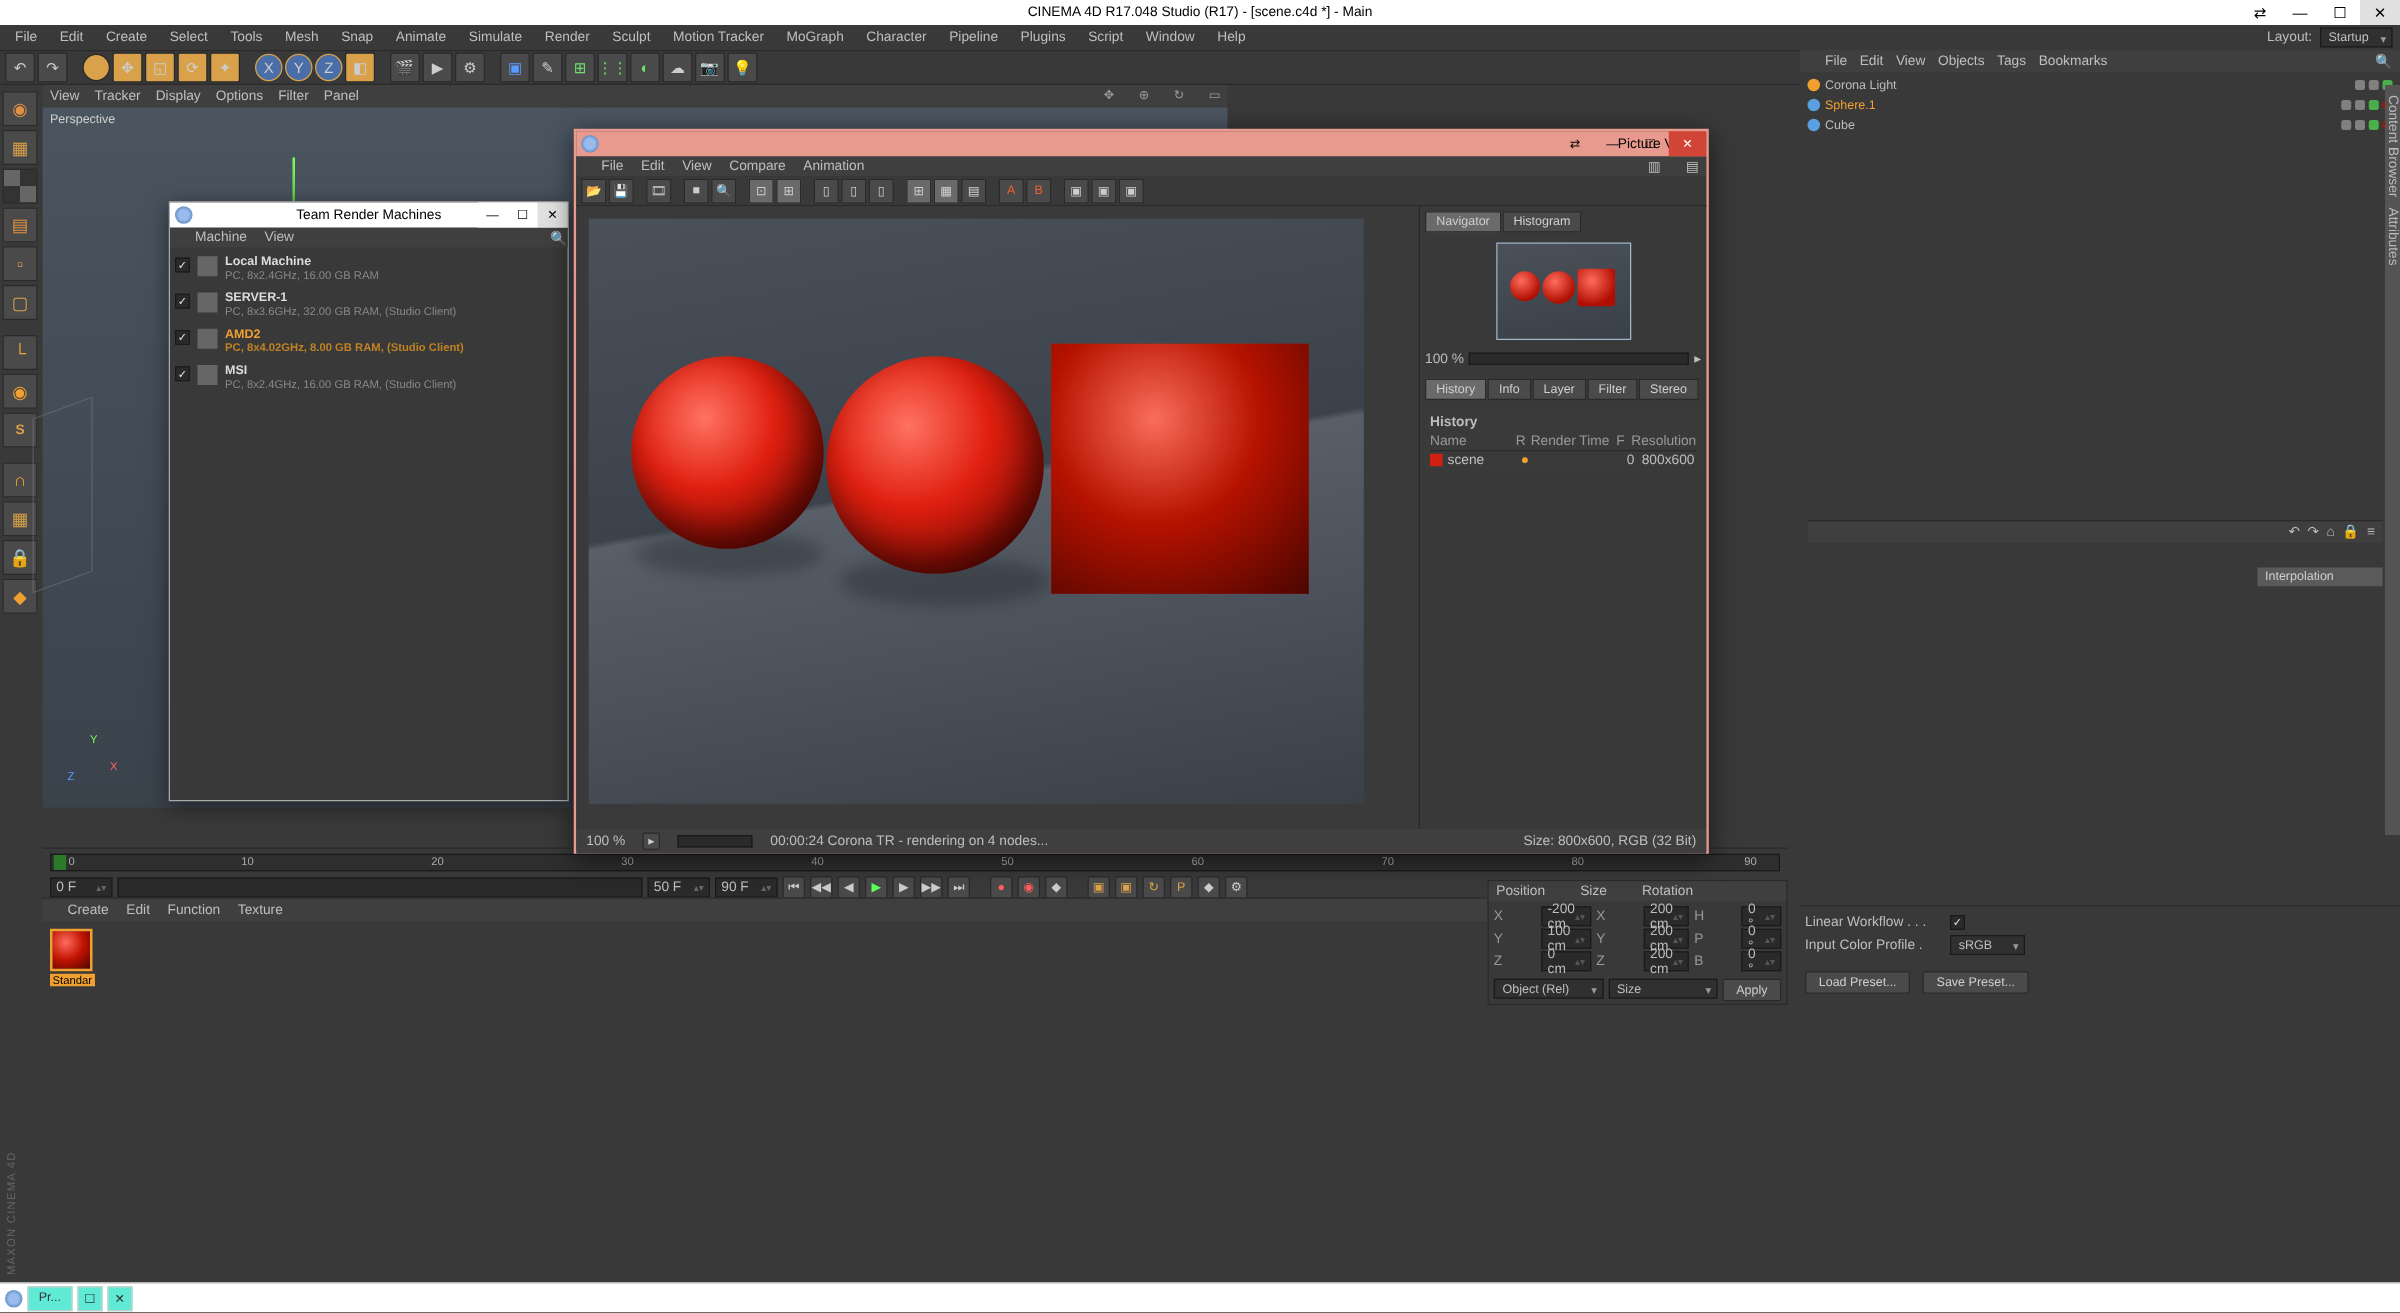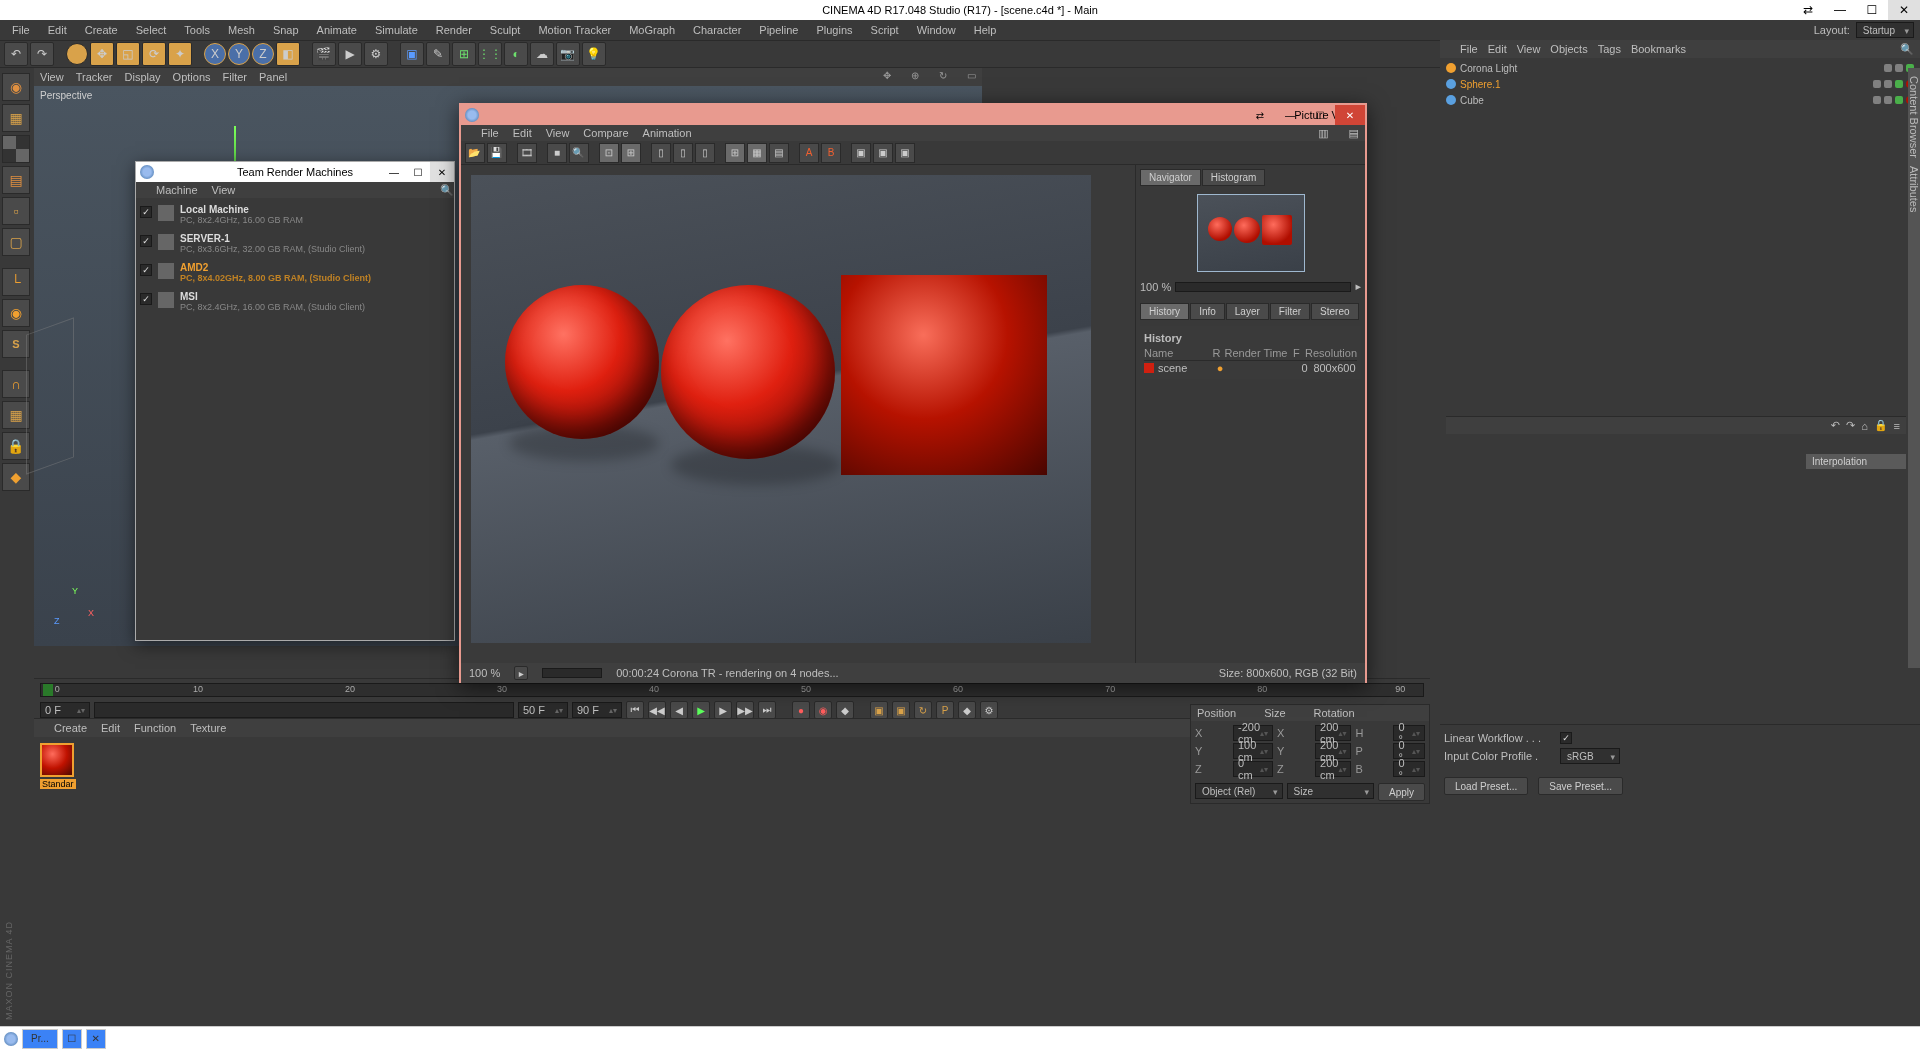--- a/index.html
+++ b/index.html
@@ -58,21 +58,21 @@
 .coord-ft { display:flex; gap:4px; padding:2px 4px;}
 .attr-panel { position:absolute; right:0; bottom:246px; width:480px; height:80px; background:#393939; border-top:1px solid #2a2a2a; padding:4px;}
 .attr-panel .row { display:flex; align-items:center; height:18px; gap:6px; font-size:10px; color:#bfbfbf;}
 .btn { background:#4a4a4a; border:1px solid #2a2a2a; color:#cfcfcf; padding:2px 10px; height:18px; font-size:10px; display:flex; align-items:center; border-radius:2px;}
 .check { width:12px; height:12px; background:#2a2a2a; border:1px solid #1a1a1a; display:flex; align-items:center; justify-content:center; font-size:9px; color:#e0e0e0;}
 .mat-panel { position:absolute; left:34px; bottom:246px; right:730px; height:86px; background:#393939; border-top:1px solid #2a2a2a;}
 .mat-panel .mhead { height:18px; background:#3f3f3f; display:flex; align-items:center; gap:14px; padding-left:20px; color:#bfbfbf; font-size:10px;}
 .mat-panel .swatch { width:34px; height:34px; margin:6px; background:radial-gradient(circle at 35% 30%,#ff6c5c 0%,#c01200 50%,#4a0800 100%); border:2px solid #f0a030; position:relative;}
 .mat-panel .swlabel { position:absolute; bottom:-14px; left:-2px; font-size:9px; background:#f0a030; color:#000; padding:0 2px;}
 .taskbar { position:absolute; left:0; bottom:0; right:0; height:24px; background:#fff; border-top:1px solid #ccc; display:flex; align-items:center; padding:0 4px; gap:4px;}
-.taskbar .tb { height:20px; padding:0 8px; background:#3b82f6; border:1px solid #ccc; display:flex; align-items:center; font-size:10px; color:#333;}
+.taskbar .tb { height:20px; padding:0 8px; background:#5eead4; border:1px solid #ccc; display:flex; align-items:center; font-size:10px; color:#333;}
 
 
 .win-tr { position:absolute; left:135px; top:161px; width:320px; height:480px; background:#393939; border:1px solid #aaa; box-shadow:0 4px 16px rgba(0,0,0,0.5);}
 .win-tr .title { height:20px; background:#fff; color:#000; display:flex; align-items:center; justify-content:center; font-size:11px; position:relative;}
 .win-tr .title .ctrls { position:absolute; right:0; display:flex;}
 .win-tr .title .c { width:24px; height:20px; display:flex; align-items:center; justify-content:center; font-size:10px; background:#fff;}
 .win-tr .title .c.x { background:#e0e0e0;}
 .win-tr .title .ico { position:absolute; left:4px; width:14px; height:14px; background:radial-gradient(circle,#9be 40%,#369 100%); border-radius:50%;}
 .win-tr .bar { height:16px; background:#3f3f3f; display:flex; align-items:center; gap:14px; padding-left:20px; color:#bfbfbf; font-size:10px;}
 .win-tr .bar .spacer { flex:1;}

